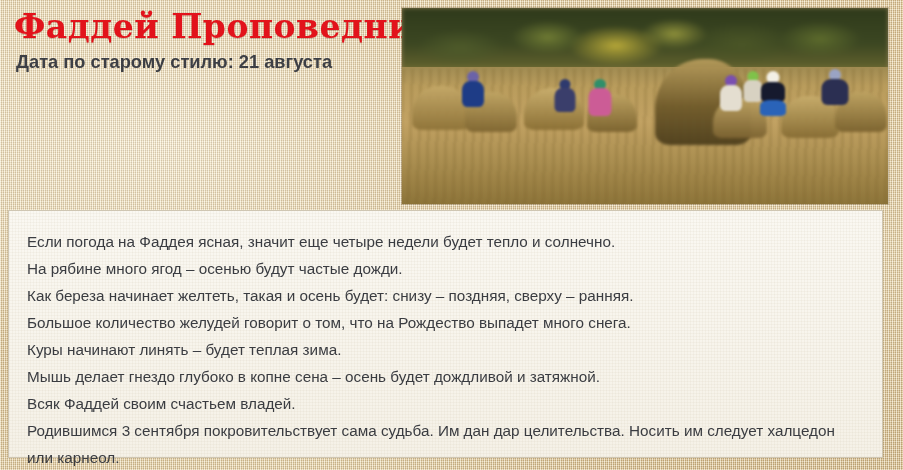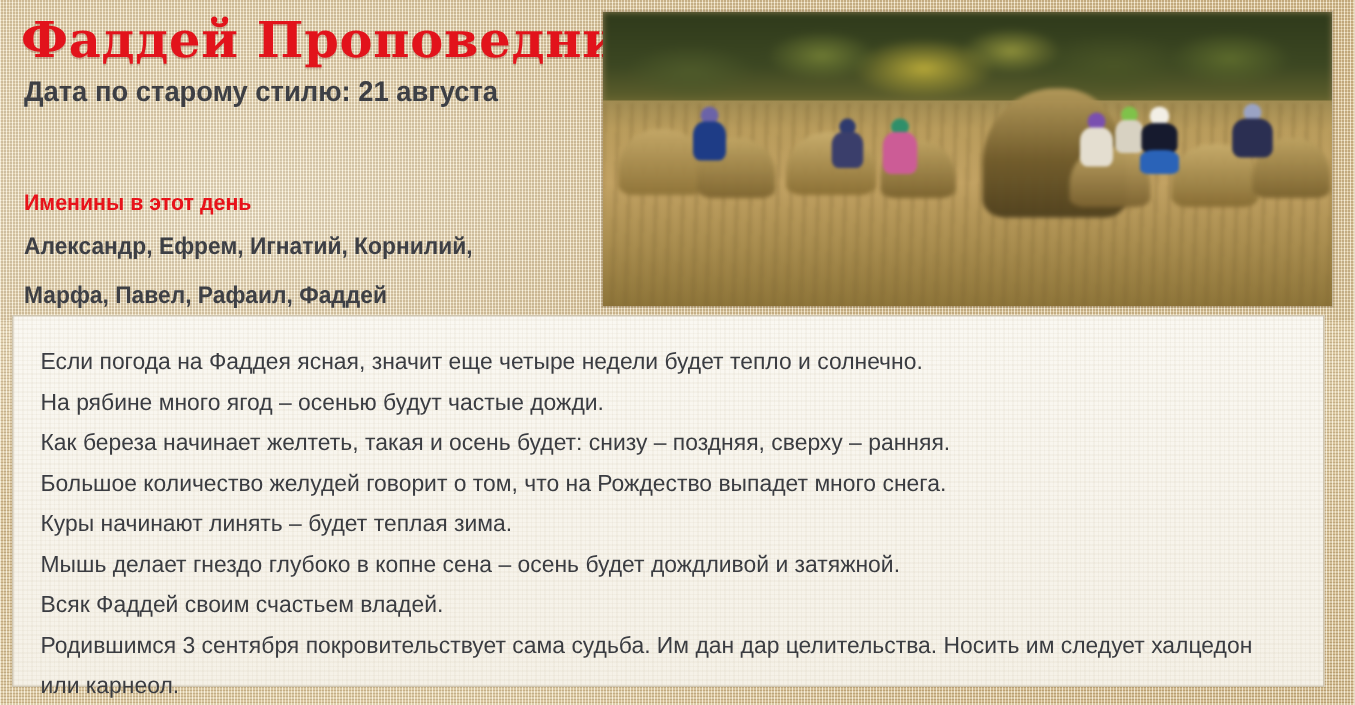--- a/index.html
+++ b/index.html
@@ -161,25 +161,20 @@
 </head>
 <body>
 
 <div id="card">
 
   <div id="header-block">
     <h1 id="title">Фаддей Проповедник</h1>
     <div id="subtitle">Дата по старому стилю: 21 августа</div>
   </div>
 
-  <div id="nameday-block">
-    <div id="nameday-heading">Именины в этот день</div>
-    <div class="nameday-names">Александр, Ефрем, Игнатий, Корнилий,</div>
-    <div class="nameday-names">Марфа, Павел, Рафаил, Фаддей</div>
-  </div>
 
   <div id="photo">
     <div class="ph-layer ph-trees"></div>
     <div class="ph-layer ph-field"></div>
 
     <div class="ph-layer" style="top:31%;background:
         repeating-linear-gradient(92deg, rgba(120,96,46,0.20) 0 3px, rgba(0,0,0,0) 3px 9px);filter:blur(1px);"></div>
 
     <div class="clump" style="left:2%;top:40%;width:58px;height:44px;background:linear-gradient(180deg,#c4a868,#8e7338);"></div>
     <div class="clump" style="left:13%;top:43%;width:52px;height:40px;background:linear-gradient(180deg,#bfa463,#7e6530);"></div>

